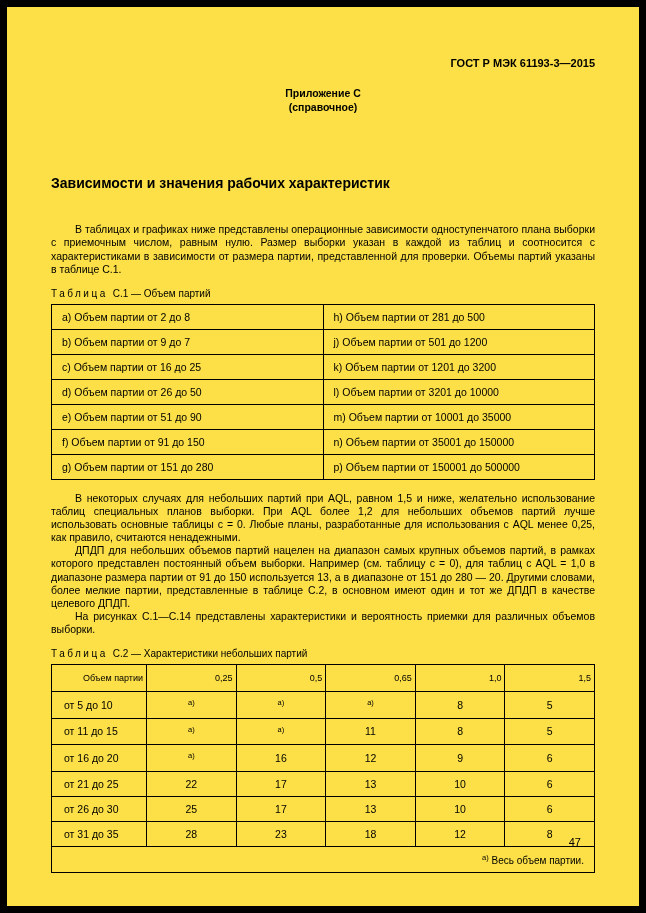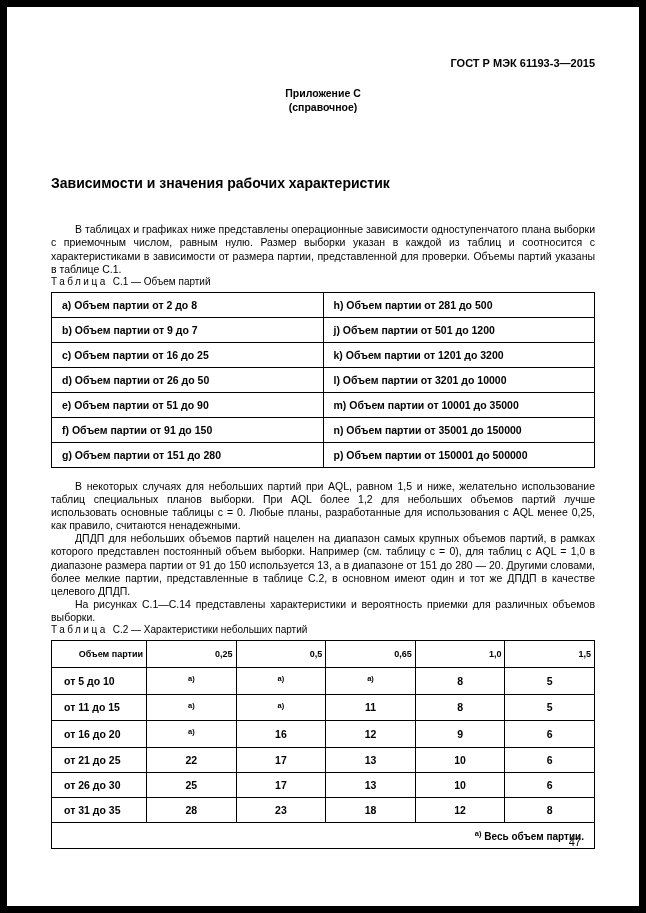--- a/index.html
+++ b/index.html
@@ -1,38 +1,38 @@
 <!DOCTYPE html>
 <html><head>
 <meta charset="utf-8">
 <style>
   * { margin: 0; padding: 0; box-sizing: border-box; }
   html, body { width: 646px; height: 913px; }
   body { background: #000; position: relative; overflow: hidden;
          font-family: "Liberation Sans", sans-serif; color: #000; }
   .page { position: absolute; left: 7px; top: 7px; right: 7px; bottom: 7px;
-          background: #ffffff; }
+          background: #fde047; }
   .content { padding: 50px 44px 0 44px; }
 
   .doc-header { text-align: right; font-weight: bold; font-size: 11px;
                 margin-bottom: 18px; }
   .appendix { text-align: center; font-weight: bold; font-size: 10.5px;
               line-height: 1.3; margin-bottom: 61px; }
   .section-title { text-align: left; font-weight: bold; font-size: 14px;
                    margin-bottom: 32px; }
 
   .para { font-size: 10.5px; line-height: 1.25; text-align: justify;
           text-indent: 24px; margin-top: 12px; }
   .para + .para { margin-top: 0; }
 
-  .caption { font-size: 10px; margin-bottom: 5px; }
+  .caption { font-size: 10px; margin-top: 12px; margin-bottom: 5px; }
   .cap-word { letter-spacing: 2.5px; margin-right: 5px; }
 
   table { width: 100%; border-collapse: collapse; table-layout: fixed; }
-  td, th { border: 1px solid #000; font-size: 10.5px; font-weight: bold; }
+  td, th { border: 1px solid #000; font-size: 10.5px; font-weight: normal; }
 
   .t1 td { padding: 6px 10px; text-align: left; }
 
   .t2 { margin-bottom: 0; }
   .t2 th { font-size: 9px; padding: 8px 3px; text-align: right;
            vertical-align: middle; }
   .t2 td { padding: 6px 4px; text-align: center; vertical-align: middle; }
   .t2 td.lot { text-align: left; padding-left: 12px; }
   .t2 sup { font-size: 7.5px; }
   .t2 td.footnote-cell { text-align: right; padding: 6px 10px; font-size: 10px; }

